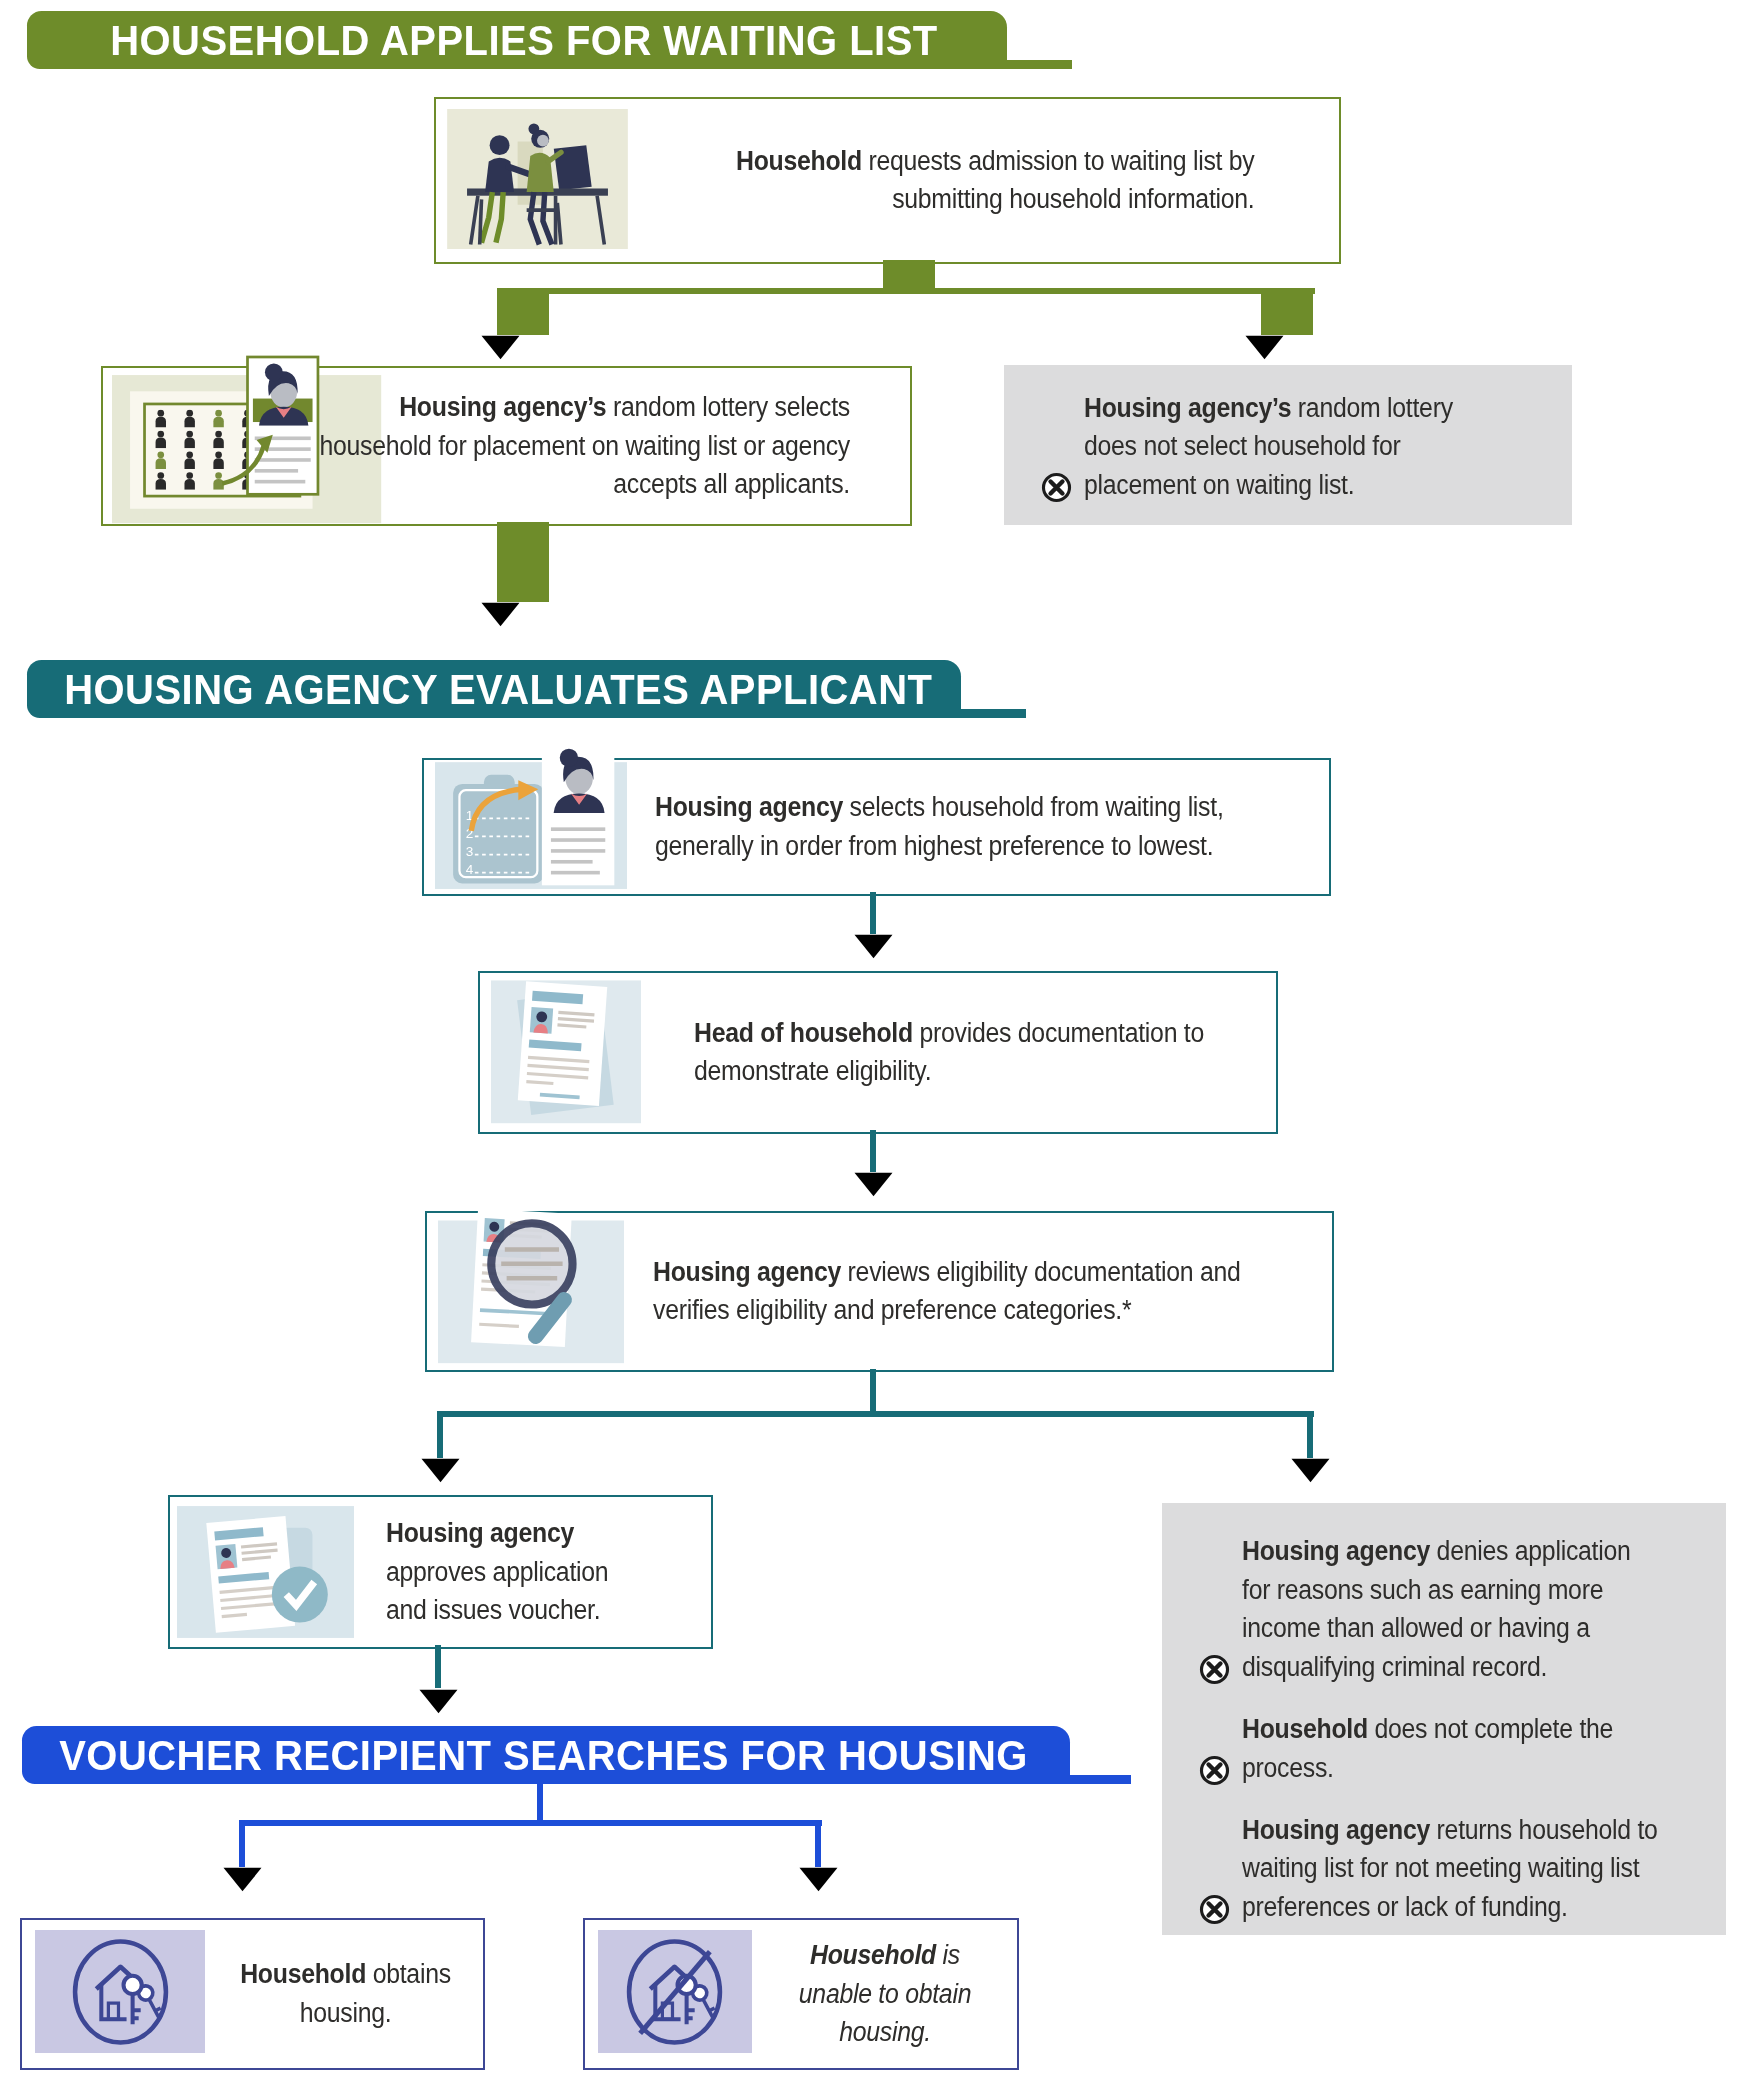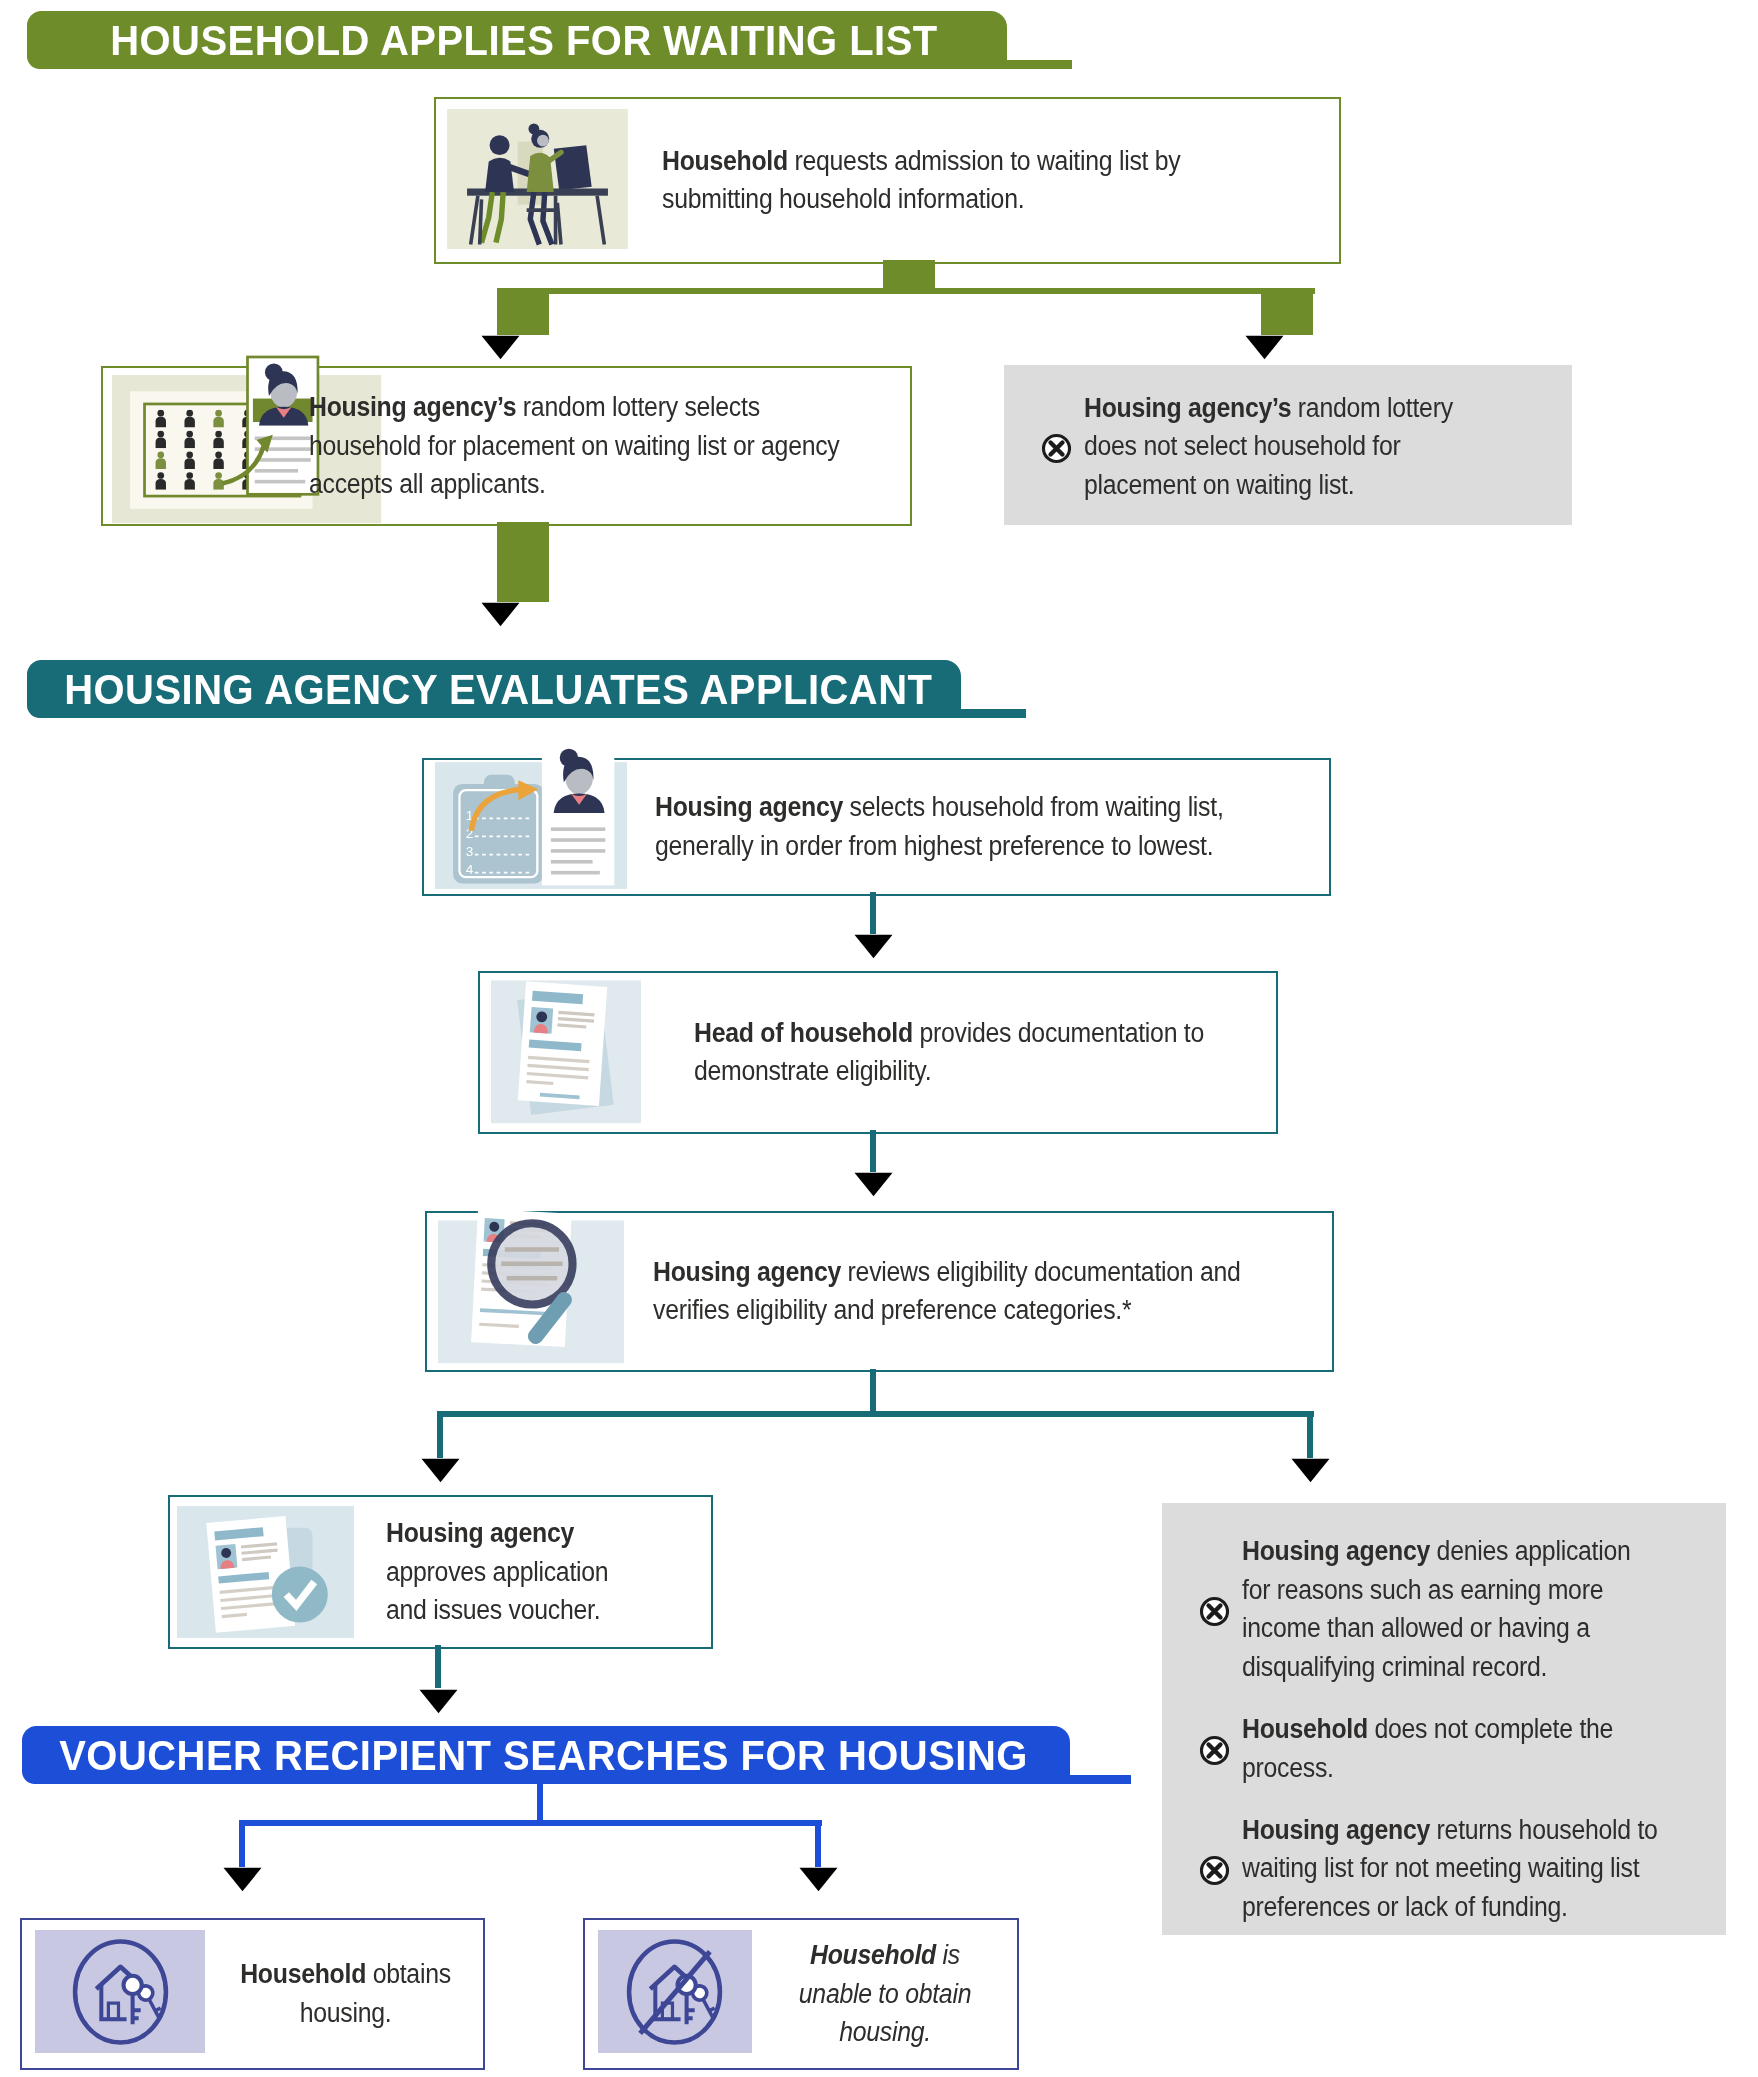--- a/index.html
+++ b/index.html
@@ -8,35 +8,35 @@
   .abs{position:absolute;}
   
   .hdr{position:absolute;height:58px;border-radius:14.5px 16.3px 3.6px 12.7px;}
   .hdr .hdr-text{display:block;color:#fff;font-weight:700;font-size:43px;line-height:58px;
                  padding-left:40px;white-space:nowrap;letter-spacing:0.5px;
                  transform:scaleX(.93);transform-origin:0 50%;}
   .hdr-tail{position:absolute;height:9px;}
   .olive-bg{background:#6e8c2a;padding-left:46px;} .teal-bg{background:#176c77;} .indigo-bg{background:#1d4ed8;}
   
   .card{position:absolute;background:#fff;border:2.7px solid;}
-  .card.olive-b{border-color:#6e8c2a;} .card.teal-b{border-color:#176c77;} .card.indigo-b{border-color:#3d4795;}
+  .card.olive-b{border-color:#6e8c2a;text-align:right;} .card.teal-b{border-color:#176c77;} .card.indigo-b{border-color:#3d4795;}
   .gray-card{position:absolute;background:#dcdcdd;}
   .icon-slot{position:absolute;overflow:visible;}
   
   .t{position:absolute;font-size:27px;line-height:1.43;letter-spacing:-0.3px;
      transform-origin:0 50%;margin:0;}
   .t b{font-weight:700;}
   .vcenter{top:50%;transform:translateY(-50%) scaleX(.92);}
   .tc{text-align:center;transform-origin:50% 50%;}
   
   .stem,.hbar{position:absolute;}
   .chev{position:absolute;color:inherit;}
   .olive-c{color:#6e8c2a;} .teal-c{color:#176c77;} .indigo-c{color:#3d4795;}
   
-  .deny-item{display:flex;align-items:center;margin-bottom:23.5px;}
+  .deny-item{display:flex;align-items:flex-end;margin-bottom:23.5px;}
   .deny-item svg{flex:0 0 auto;margin:3.6px 11px 0 0;}
   .deny-item .dt{font-size:27px;line-height:1.43;letter-spacing:-0.3px;transform:scaleX(.92);
                  transform-origin:0 0;margin:0;}
   .deny-item .dt b{font-weight:700;}
 </style>
 </head>
 <body>
 
 <div id="canvas">
 

